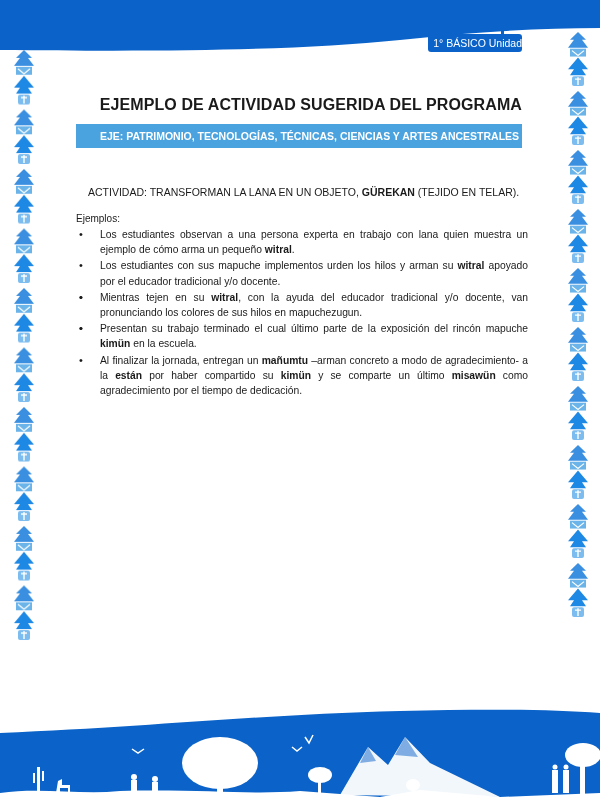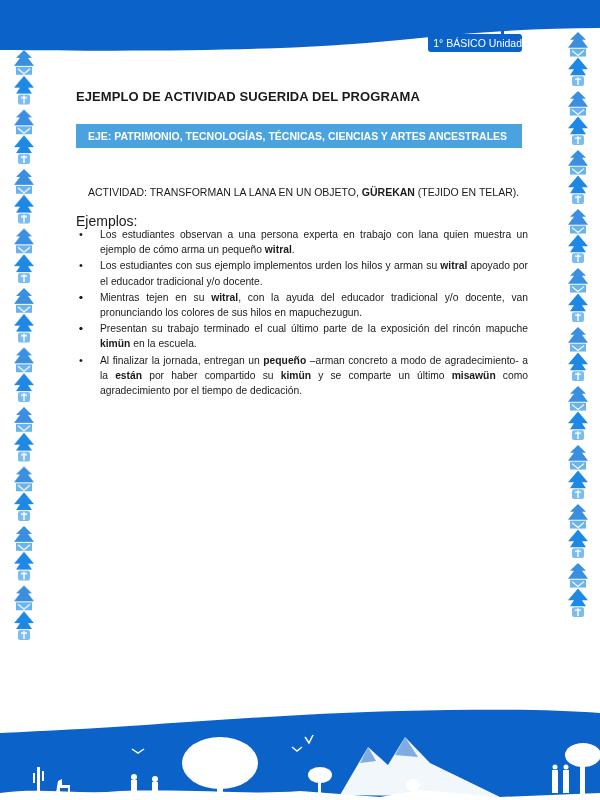--- a/index.html
+++ b/index.html
@@ -13,32 +13,32 @@
       font-size: 10.5px; line-height: 18px; text-align: right;
     }
     .badge-stem { position: absolute; left: 501px; top: 28px; width: 3px; height: 7px; background: #0b63c9; }
 
     .border-col { position: absolute; width: 28px; }
     .border-left { left: 10px; top: 48px; height: 595px; }
     .border-right { left: 564px; top: 30px; height: 590px; }
     .border-col svg { width: 28px; height: 100%; display: block; }
 
     .doc-title {
-      position: absolute; left: 76px; top: 89px; width: 446px; text-align: left;
-      font-weight: bold; font-size: 13px; letter-spacing: 0.1px;
+      position: absolute; left: 76px; top: 96px; width: 446px; text-align: right;
+      font-weight: bold; font-size: 16px; letter-spacing: 0.1px;
     }
     .eje-bar {
       position: absolute; left: 76px; top: 124px; width: 446px; height: 24px;
       background: #4aa3df; color: #fff; font-weight: bold; font-size: 10.5px;
-      line-height: 24px; padding-left: 12px; white-space: nowrap; overflow: hidden;
+      line-height: 24px; padding-left: 24px; white-space: nowrap; overflow: hidden;
     }
     .activity-line {
       position: absolute; left: 88px; top: 186px; font-size: 10.5px; white-space: nowrap;
     }
-    .examples-label { position: absolute; left: 76px; top: 213px; font-size: 14px; }
+    .examples-label { position: absolute; left: 76px; top: 213px; font-size: 10px; }
     .examples-list {
       position: absolute; left: 76px; top: 227px; width: 452px; list-style: none;
       font-size: 10.3px; line-height: 15.2px;
     }
     .examples-list li { position: relative; padding-left: 24px; text-align: justify; margin-bottom: 1px; }
     .examples-list li .bullet { position: absolute; left: 3px; top: 0; font-size: 11px; }
     b { font-weight: bold; }
 
     .bottom-scene { position: absolute; left: 0; top: 705px; width: 600px; height: 95px; }
   </style>
@@ -76,26 +76,26 @@
 <div class="eje-bar">EJE: PATRIMONIO, TECNOLOGÍAS, TÉCNICAS, CIENCIAS Y ARTES ANCESTRALES</div>
 
 <div class="activity-line">
   <span>ACTIVIDAD:  TRANSFORMAN LA LANA EN UN OBJETO, </span><b>GÜREKAN</b><span> (TEJIDO EN TELAR).</span>
 </div>
 
 <div class="examples-label">Ejemplos:</div>
 
 <ul class="examples-list">
   <li><span class="bullet">•</span><span>Los estudiantes observan a una persona experta en trabajo con lana quien muestra un ejemplo de cómo arma un pequeño </span><b>witral</b><span>.</span></li>
-  <li><span class="bullet">•</span><span>Los estudiantes con sus ejemplo implementos urden los hilos y arman su </span><b>witral</b><span> apoyado por el educador tradicional y/o docente.</span></li>
+  <li><span class="bullet">•</span><span>Los estudiantes con sus mapuche implementos urden los hilos y arman su </span><b>witral</b><span> apoyado por el educador tradicional y/o docente.</span></li>
   <li><span class="bullet">•</span></li>
   <li><span class="bullet">•</span><span>Mientras tejen en su </span><b>witral</b><span>, con la ayuda del educador tradicional y/o docente, van pronunciando los colores de sus hilos en mapuchezugun.</span></li>
   <li><span class="bullet">•</span></li>
   <li><span class="bullet">•</span><span>Presentan su trabajo terminado el cual último parte de la exposición del rincón mapuche </span><b>kimün</b><span> en la escuela.</span></li>
-  <li><span class="bullet">•</span><span>Al finalizar la jornada, entregan un </span><b>pequeño</b><span> –arman concreto a modo de agradecimiento- a la </span><b>están</b><span> por haber compartido su </span><b>kimün</b><span> y se comparte un último </span><b>misawün</b><span> como agradecimiento por el tiempo de dedicación.</span></li>
+  <li><span class="bullet">•</span><span>Al finalizar la jornada, entregan un </span><b>mañumtu</b><span> –arman concreto a modo de agradecimiento- a la </span><b>están</b><span> por haber compartido su </span><b>kimün</b><span> y se comparte un último </span><b>misawün</b><span> como agradecimiento por el tiempo de dedicación.</span></li>
 </ul>
 
 <svg class="bottom-scene" viewBox="0 0 600 95" preserveAspectRatio="none">
   <path d="M0,28 C150,22 250,10 400,6 C480,4 550,4 600,8 V95 H0 Z" fill="#0b63c9"></path>
 
   <path d="M0,95 L0,88 C40,82 80,90 120,86 C200,84 250,90 300,86 L380,92 L420,85 L500,92 L600,88 V95 Z" fill="#ffffff"></path>
 
   <rect x="37" y="62" width="3" height="26" fill="#fff"></rect>
   <rect x="33" y="68" width="2" height="10" fill="#fff"></rect>
   <rect x="42" y="66" width="2" height="10" fill="#fff"></rect>

